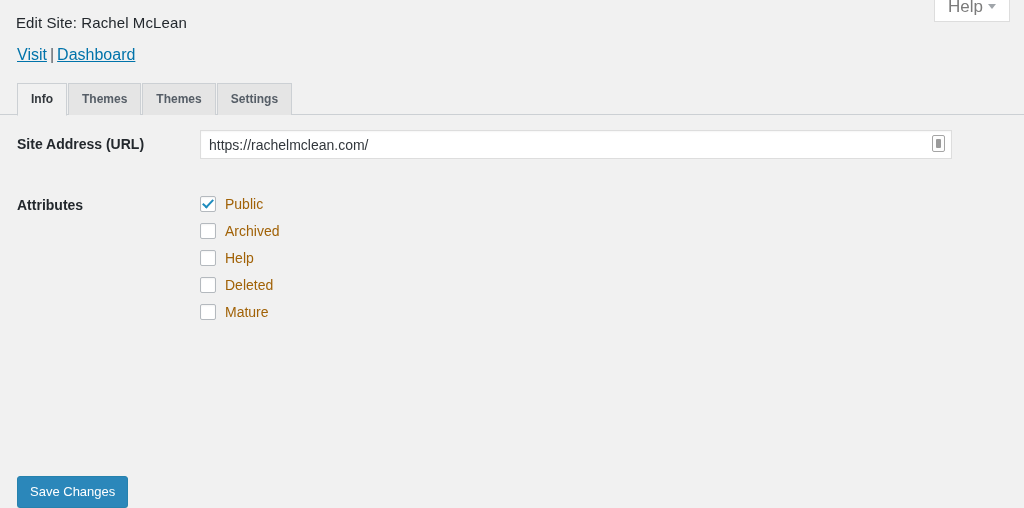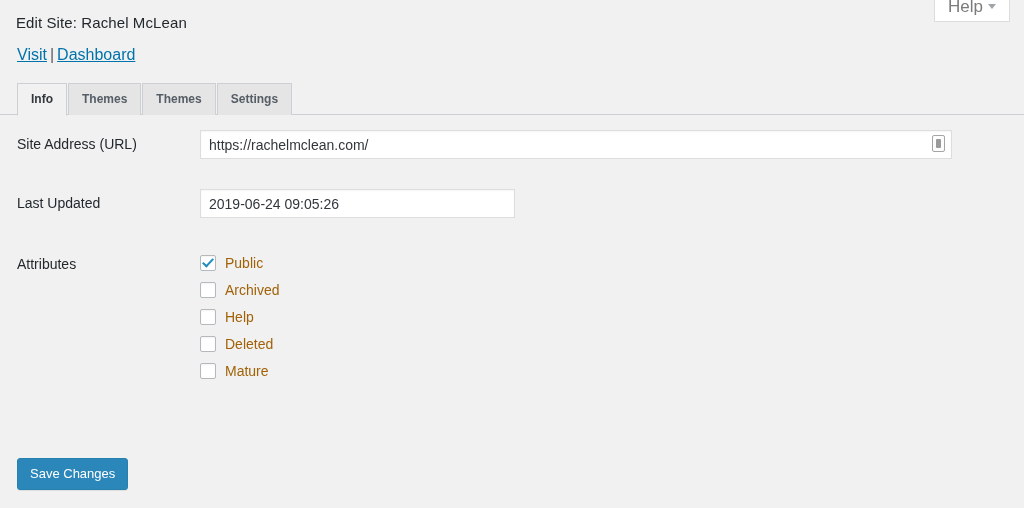--- a/index.html
+++ b/index.html
@@ -119,21 +119,21 @@
     width: 1024px;
     border-collapse: collapse;
   }
   .form-row {
     vertical-align: top;
   }
   .form-label {
     width: 200px;
     padding: 20px 10px 20px 17px;
     font-size: 14px;
-    font-weight: normal;
+    font-weight: bold;
     color: #23282d;
     text-align: left;
     vertical-align: top;
     line-height: 1.3;
     box-sizing: border-box;
   }
   .form-field {
     padding: 15px 10px 15px 0;
     vertical-align: top;
   }
@@ -225,21 +225,21 @@
   .attr-text {
     font-size: 14px;
     color: #a16207;
     line-height: 1;
   }
 
   
   .submit-wrap {
     position: absolute;
     left: 17px;
-    top: 458px;
+    top: 476px;
   }
   .button-primary {
     background: #2b87ba;
     border: 1px solid #2682ad;
     border-radius: 3px;
     color: #ffffff;
     font-family: "Liberation Sans", sans-serif;
     font-size: 13px;
     font-weight: normal;
     line-height: 1;
@@ -272,26 +272,20 @@
       <td class="form-label">Site Address (URL)</td>
       <td class="form-field">
         <div class="input-url-wrap">
           <input type="text" class="text-input input-url" value="https://rachelmclean.com/" style="">
           <span class="autofill-icon">
               <span></span>
             </span>
         </div>
       </td>
     </tr>
-    <tr class="form-row">
-      <td class="form-label">Last Updated</td>
-      <td class="form-field">
-        <input type="text" class="text-input input-date" value="2019-06-24 09:05:26" style="">
-      </td>
-    </tr>
     <tr class="form-row attr-row">
       <td class="form-label">Attributes</td>
       <td class="form-field attr-list">
         <label class="attr-item">
           <span class="cbox checked"></span>
           <span class="attr-text">Public</span>
         </label>
         <label class="attr-item">
           <span class="cbox"></span>
           <span class="attr-text">Archived</span>

